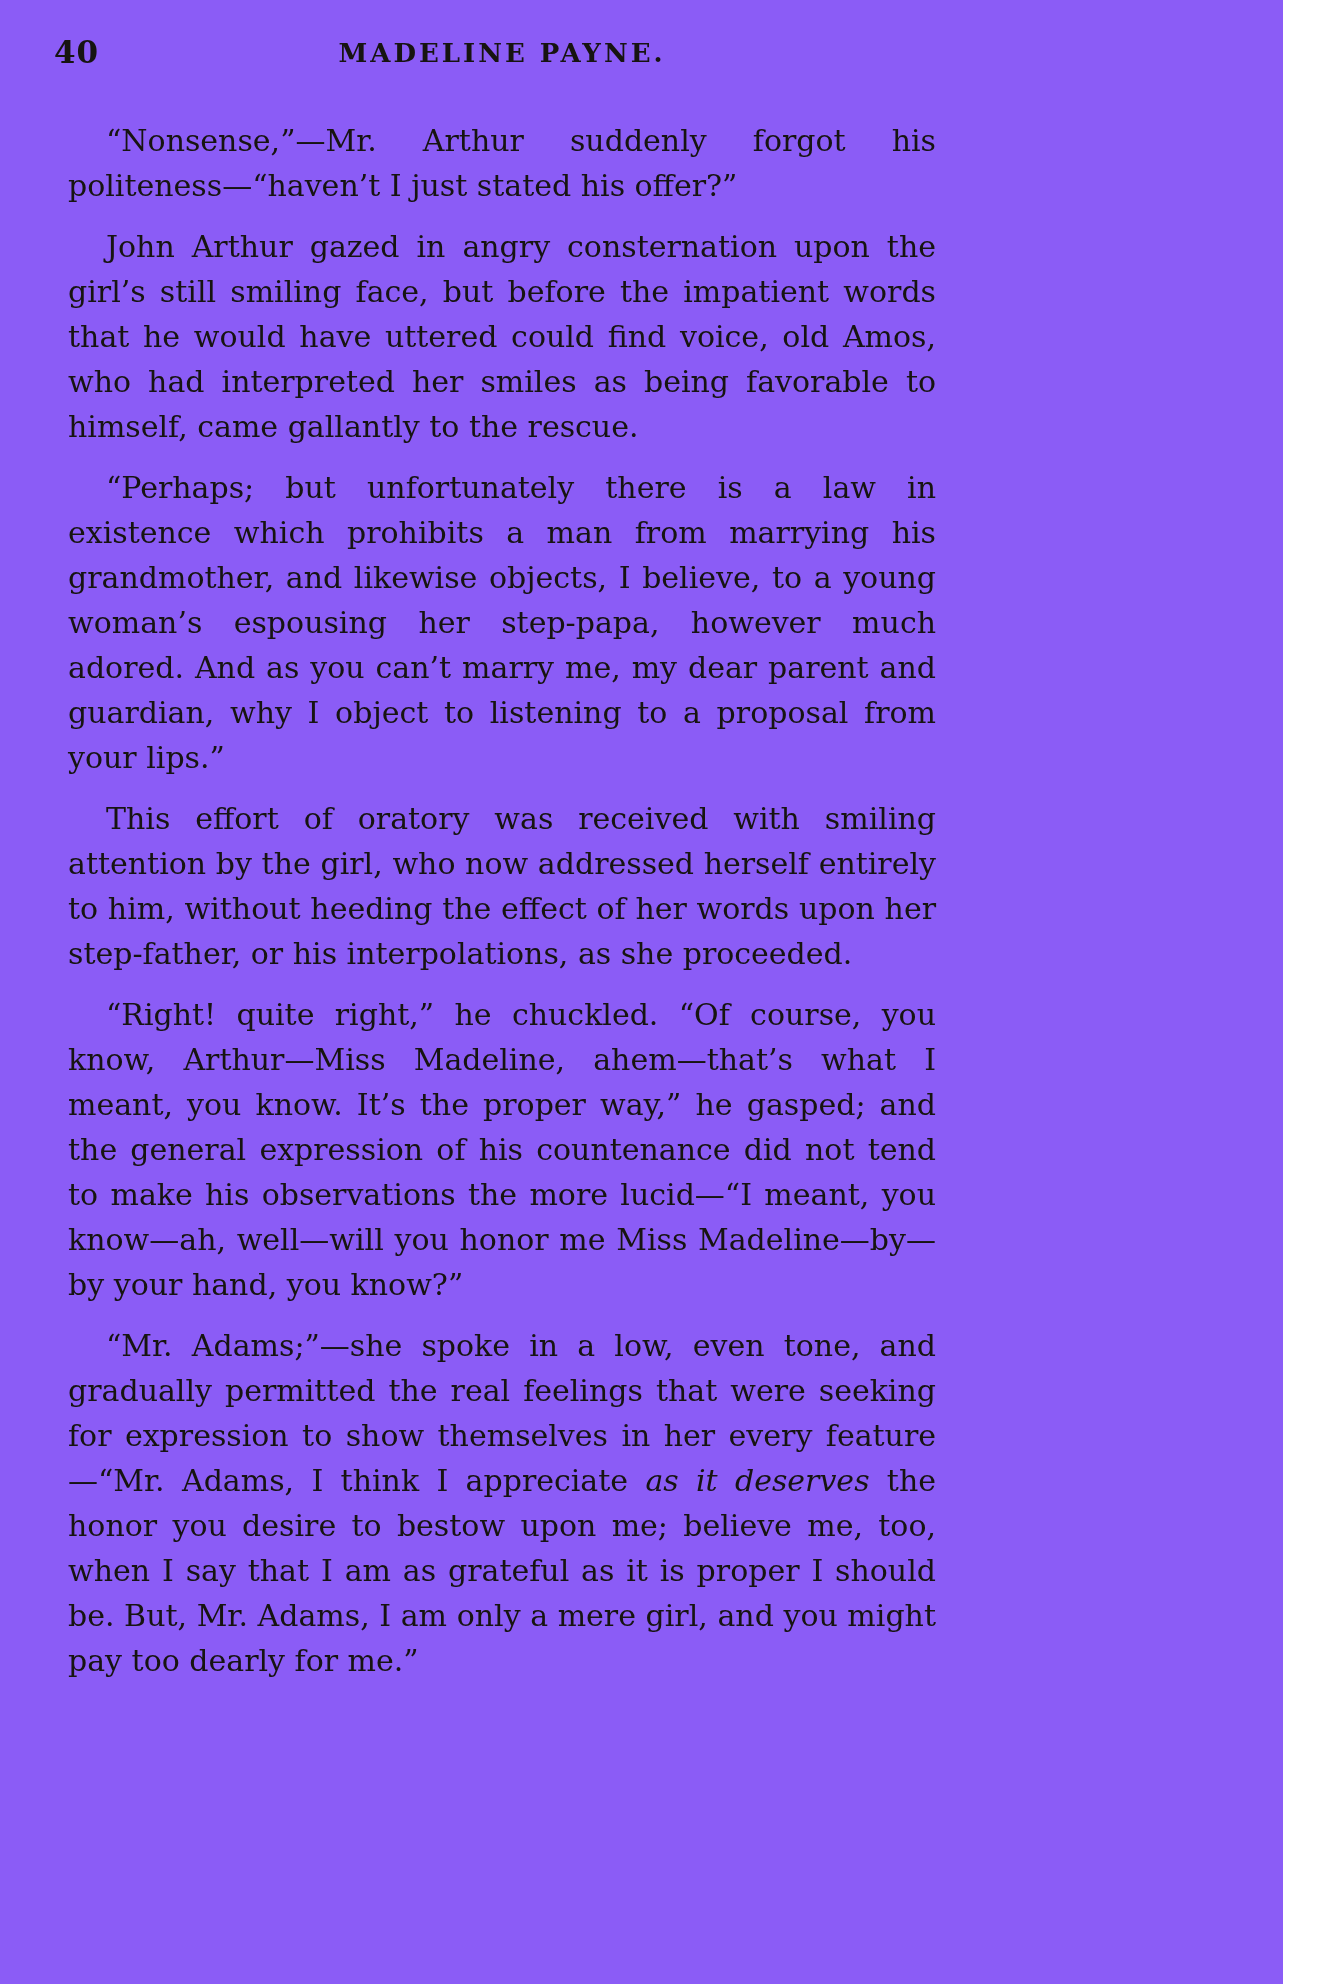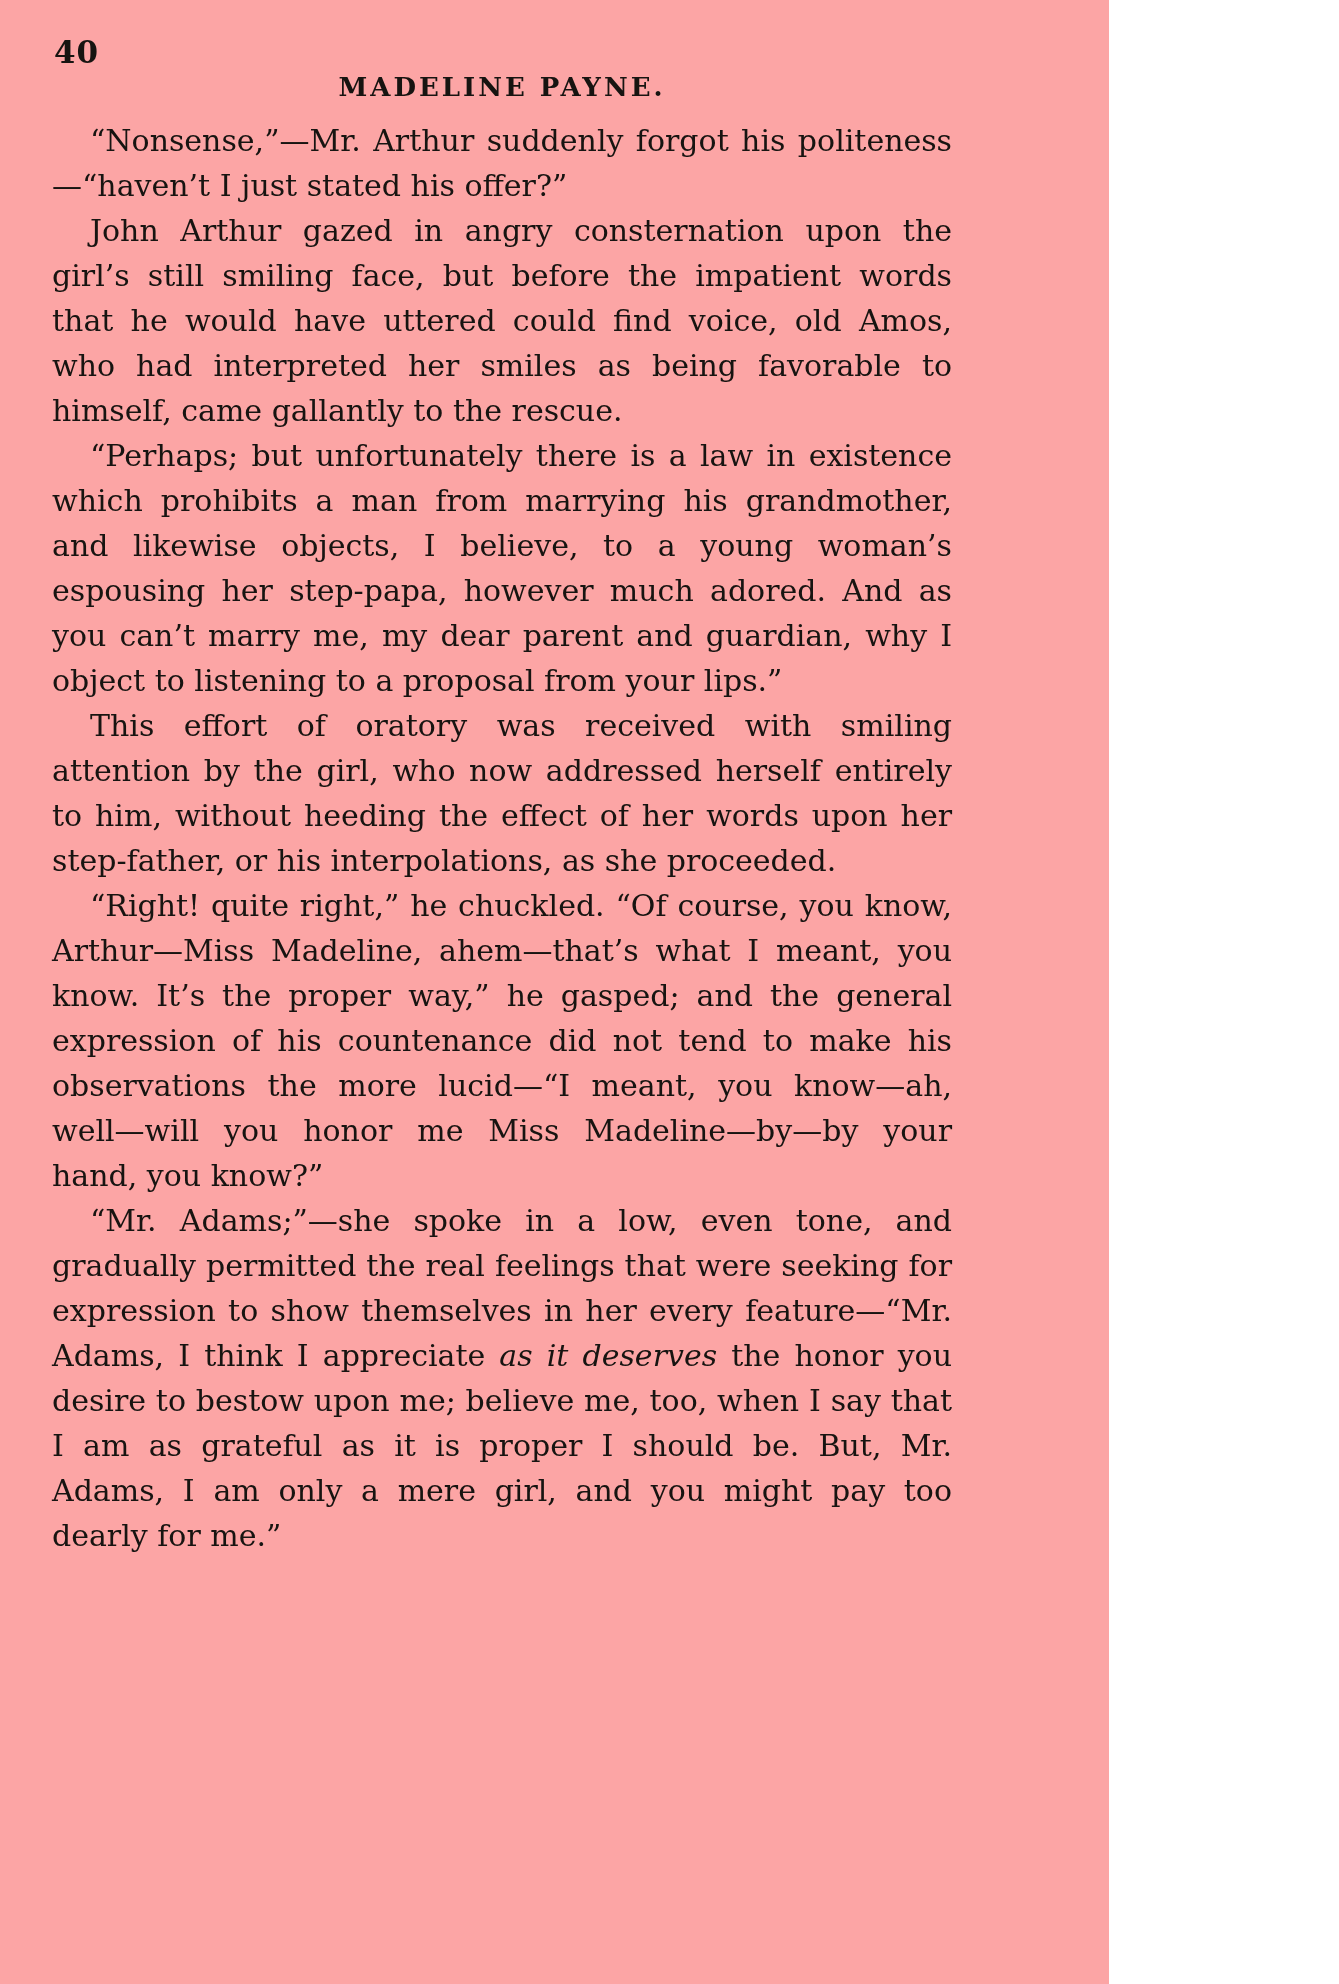--- a/index.html
+++ b/index.html
@@ -3,23 +3,23 @@
 <meta charset="utf-8">
 <style>
   * { box-sizing: border-box; }
   html, body { margin: 0; padding: 0; }
   body {
     background: #ffffff;
     font-family: "DejaVu Serif", "Liberation Serif", serif;
   }
   .page {
     position: relative;
-    width: 1109px;
+    width: 1283px;
     height: 1984px;
-    background: #fca5a5;
+    background: #8b5cf6;
     color: #171411;
     overflow: hidden;
   }
   .content {
     position: absolute;
     left: 52px;
     top: 34px;
     width: 900px;
   }
   .header-row {
@@ -36,30 +36,29 @@
   }
   .running-title {
     position: absolute;
     left: 0;
     right: 0;
     top: 4px;
     text-align: center;
     font-size: 26px;
     font-weight: 700;
     letter-spacing: 3px;
-    margin-top: 34px;
   }
   .body-text {
     margin-top: 26px;
     font-size: 30px;
     line-height: 45px;
     text-align: justify;
   }
   .para {
-    margin: 0;
+    margin: 16px;
     text-indent: 38px;
   }
   .italic { font-style: italic; }
 </style>
 </head>
 <body>
 
 <div class="page">
   <div class="content">
     <div class="header-row">

